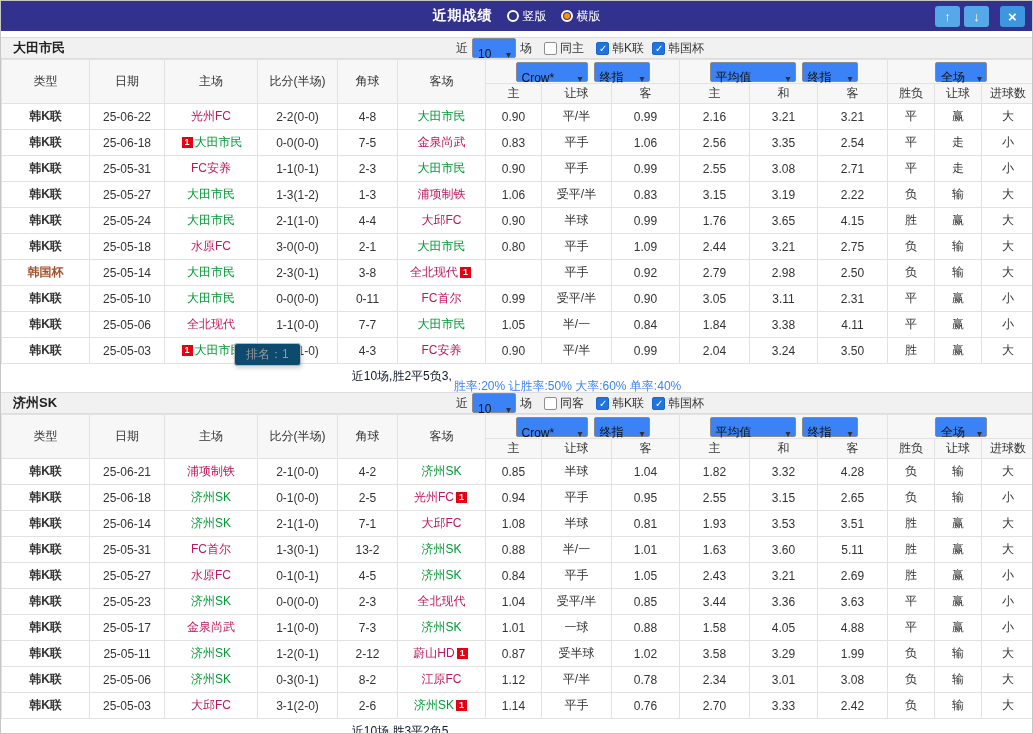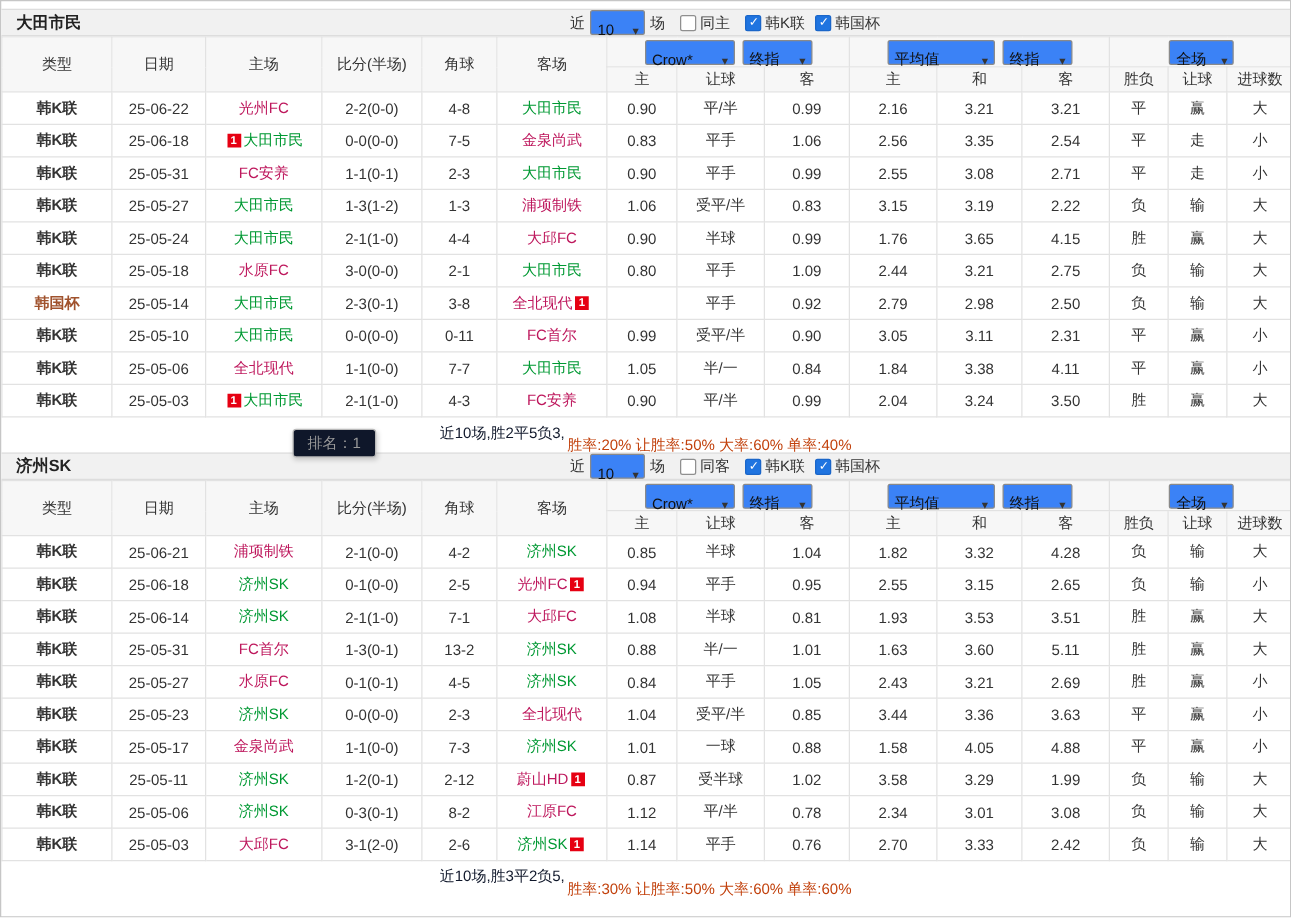--- a/index.html
+++ b/index.html
@@ -47,29 +47,47 @@
   .c-type.cup { background:#fff; color:#a0522d; }
   .team { cursor:pointer; color:#be185d; }
   .team.green { color:#009933; }
   .score { color:#dd0000; }
   .t-red { color:#e60012; }
   .t-green { color:#009933; }
   .badge { display:inline-block; width:11px; height:11px; line-height:11px; background:#e60012; color:#fff; font-size:9px; font-weight:bold; margin:0 2px; vertical-align:1px; text-align:center; }
 
   .tfoot { height:24px; display:flex; align-items:center; justify-content:center; font-size:12px; }
   .tfoot .sum { color:#0f172a; }
-  .tfoot .pct { color:#c2410c; margin-left:2px;margin-top:20px; }
-
-  .tooltip { position:absolute; left:233px; top:342px; z-index:5; background:#0f172a; border:1px solid #b9b9b9; border-radius:3px; padding:2px 11px; font-size:12px; color:#999; box-shadow:1px 2px 4px rgba(0,0,0,.18); }
+  .tfoot .pct { color:#3b82f6; margin-left:2px;margin-top:20px; }
+
+  .tooltip { position:absolute; left:233px; top:342px; z-index:5; background:#0c4a6e; border:1px solid #b9b9b9; border-radius:3px; padding:2px 11px; font-size:12px; color:#999; box-shadow:1px 2px 4px rgba(0,0,0,.18); }
 </style>
 </head>
 <body>
 
 <div class="app">
 
+  <header class="titlebar">
+    <div class="tb-center">
+      <span class="tb-title">近期战绩</span>
+      <label class="radio-group">
+        <span class="radio"></span>
+        <span>竖版</span>
+      </label>
+      <label class="radio-group">
+        <span class="radio selected"></span>
+        <span>横版</span>
+      </label>
+    </div>
+    <div class="tb-buttons">
+      <button class="tb-btn">↑</button>
+      <button class="tb-btn">↓</button>
+      <button class="tb-btn close">×</button>
+    </div>
+  </header>
 
   <section class="panel">
     <div class="strip">
       <span class="team-title">大田市民</span>
       <div class="filters">
         <span>近</span>
         <span class="sel w44">
             <span>10</span>
             <span class="arr"></span>
           </span>

